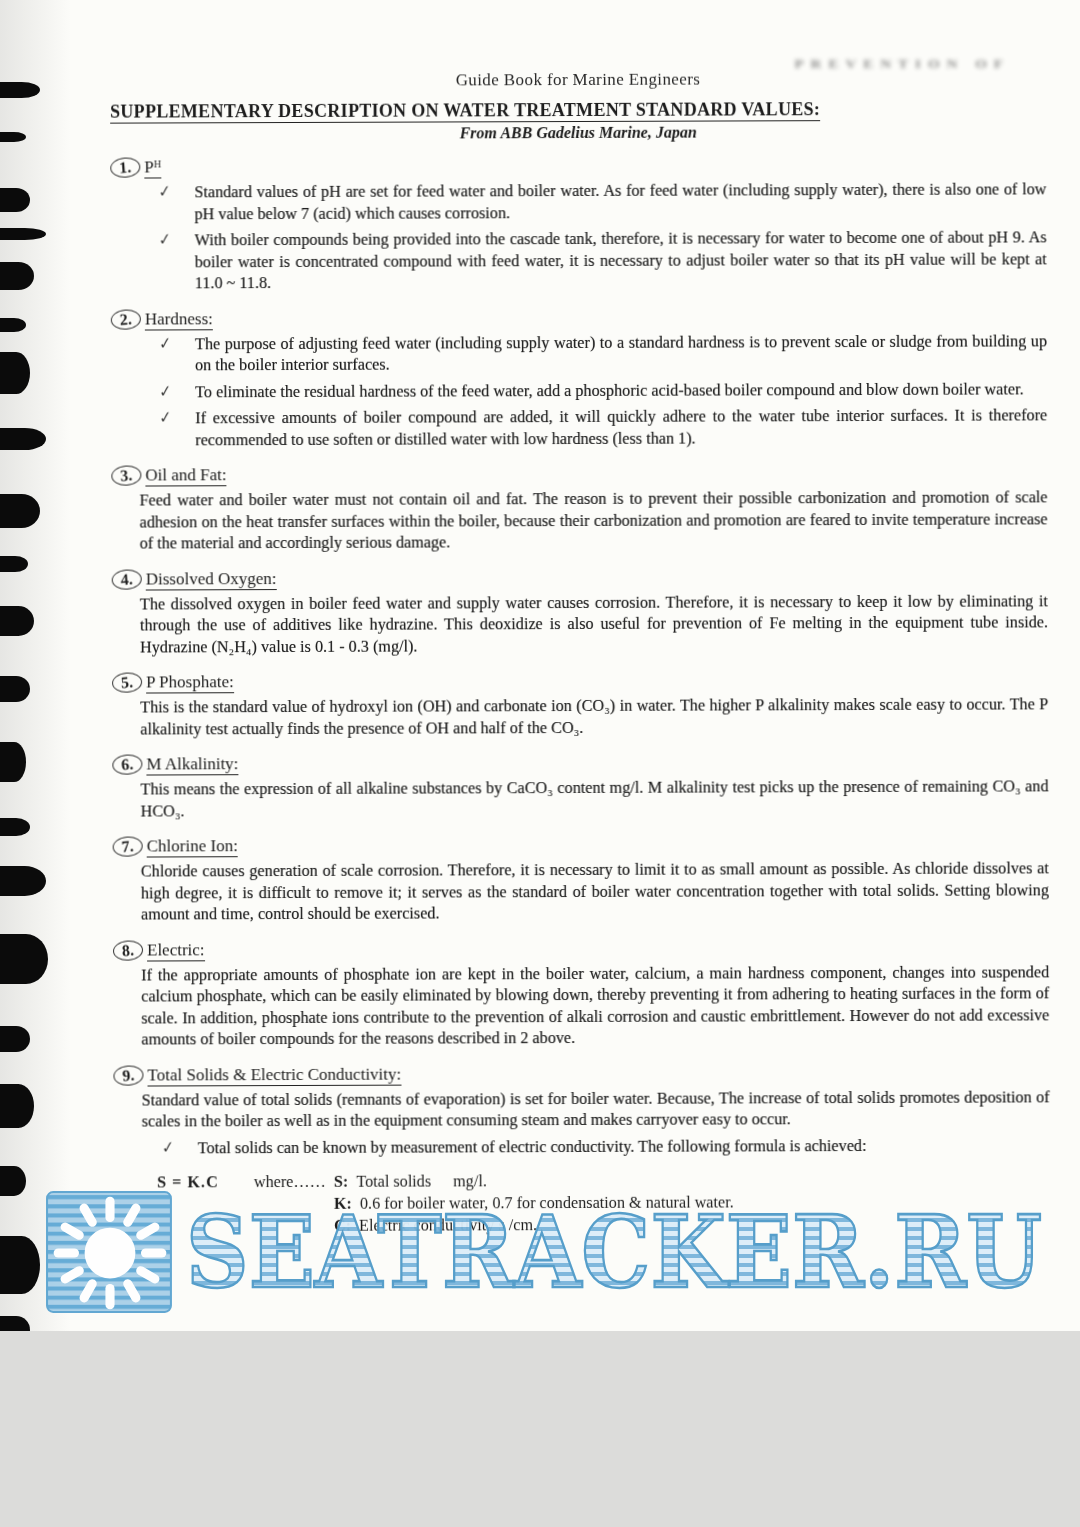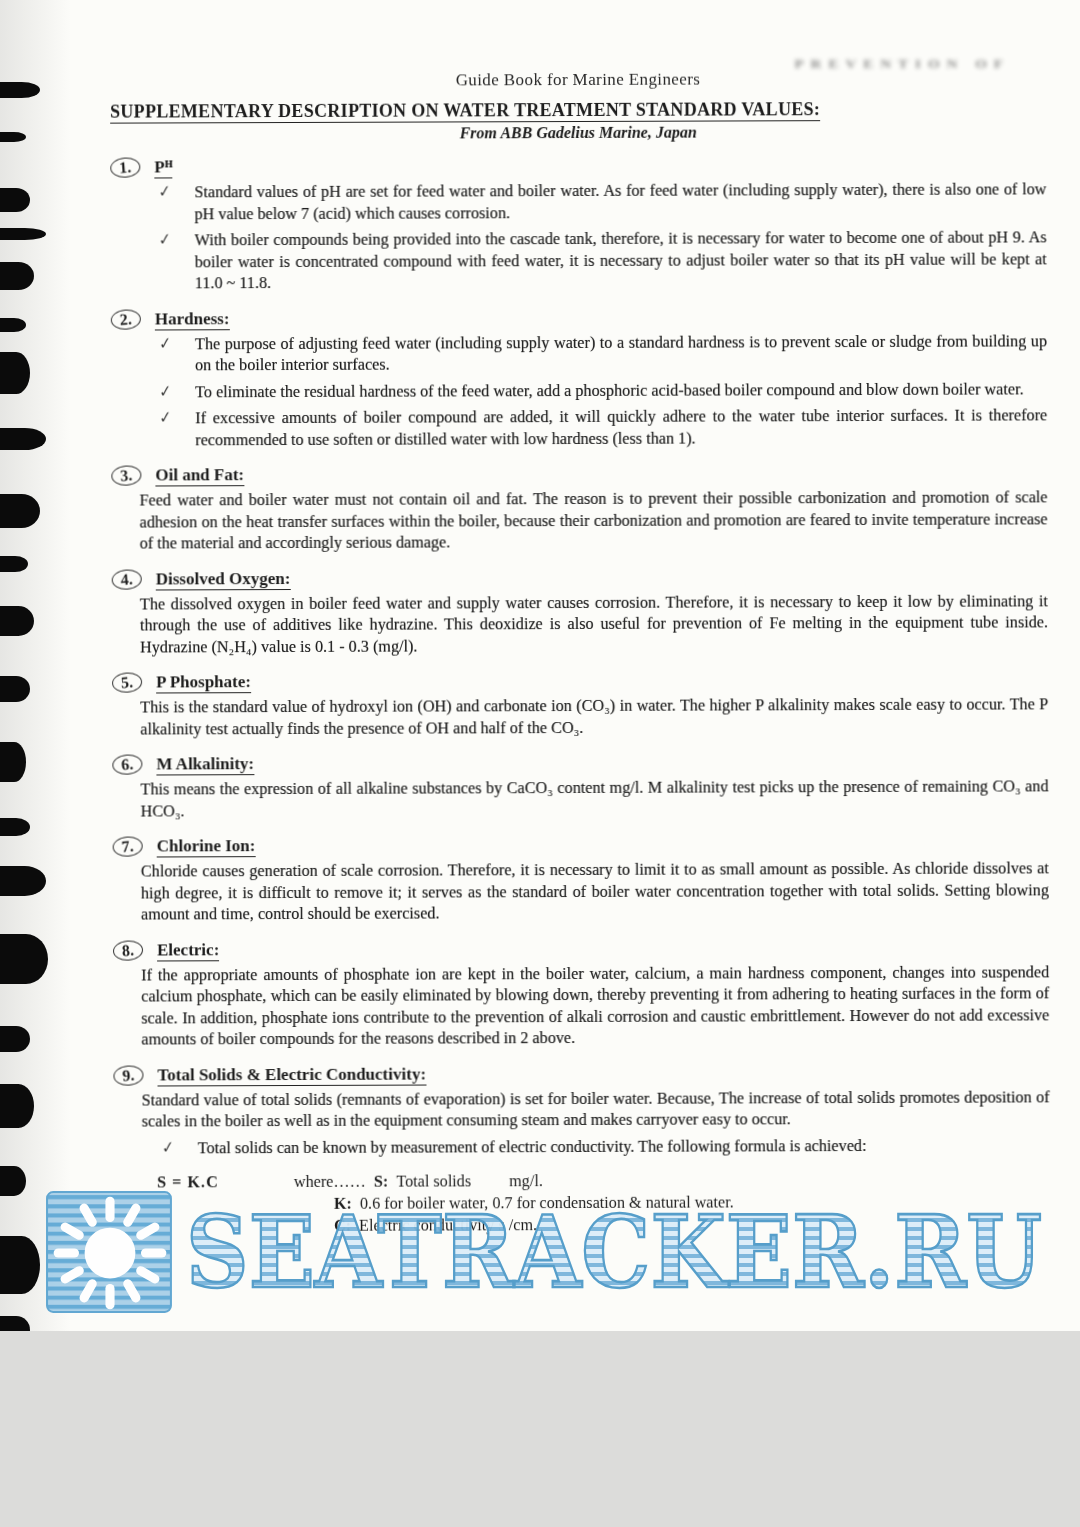--- a/index.html
+++ b/index.html
@@ -25,35 +25,35 @@
   .main-title { font-size:18px; font-weight:bold; letter-spacing:.3px; margin-bottom:3px; }
   .main-title span { border-bottom:1.7px solid #222; padding-bottom:1px; }
 
   .subtitle { text-align:center; font-style:italic; font-weight:bold; font-size:16px; margin-bottom:10px; }
 
   .sec { margin-top:14px; }
   .sec-head { margin-bottom:4px; }
   .num { display:inline-block; min-width:30px; padding:0 5px; border:1.5px solid #2e2e2e;
     border-radius:50%; text-align:center; font-weight:bold; font-size:16px;
     transform:rotate(-4deg); }
-  .head { font-weight:bold; font-size:17px; border-bottom:1.6px solid #222;
-    padding-bottom:1px; margin-left:10px; }
+  .head { font-weight:normal; font-size:17px; border-bottom:1.6px solid #222;
+    padding-bottom:1px; }
 
   .item { margin-left:28px; margin-top:5px; }
   .item.bullet { position:relative; padding-left:56px; }
   .tick { position:absolute; left:20px; top:0; font-size:15px; color:#333;
     transform:rotate(-12deg) skewX(-8deg); }
   .para { font-size:16.2px; line-height:21.5px; text-align:justify;
     text-shadow:0.3px 0.3px 0.4px rgba(40,40,40,.45); }
 
   .formula { margin-left:8px; margin-top:12px; font-size:16.2px; line-height:22px; }
   .f-eq { display:inline-block; width:132px; font-weight:bold; letter-spacing:1px;text-align:center; }
-  .f-where { display:inline-block; width:80px;margin-left:40px; }
+  .f-where { display:inline-block; width:80px; }
   .f-key { font-weight:bold; padding-right:8px; }
-  .f-unit { margin-left:38px;text-align:right; }
+  .f-unit { margin-left:22px;text-align:right; }
   .f-row.indent2 { margin-left:212px; }
 
   .footer { position:absolute; left:112px; right:36px; top:1338px; }
   .footer-rule { border-top:2.2px solid #3c3c3c; height:0; }
   .footer-row { position:relative; height:32px; }
   .page-num { position:absolute; left:50%; transform:translateX(-50%); top:4px; font-size:16px; }
   .signature { position:absolute; right:48px; top:2px; font-style:italic; font-weight:bold;
     font-family:"DejaVu Serif",serif; font-size:21px; letter-spacing:1px;
     border-bottom:1.8px solid #3c3c3c; padding-bottom:2px; }
 

